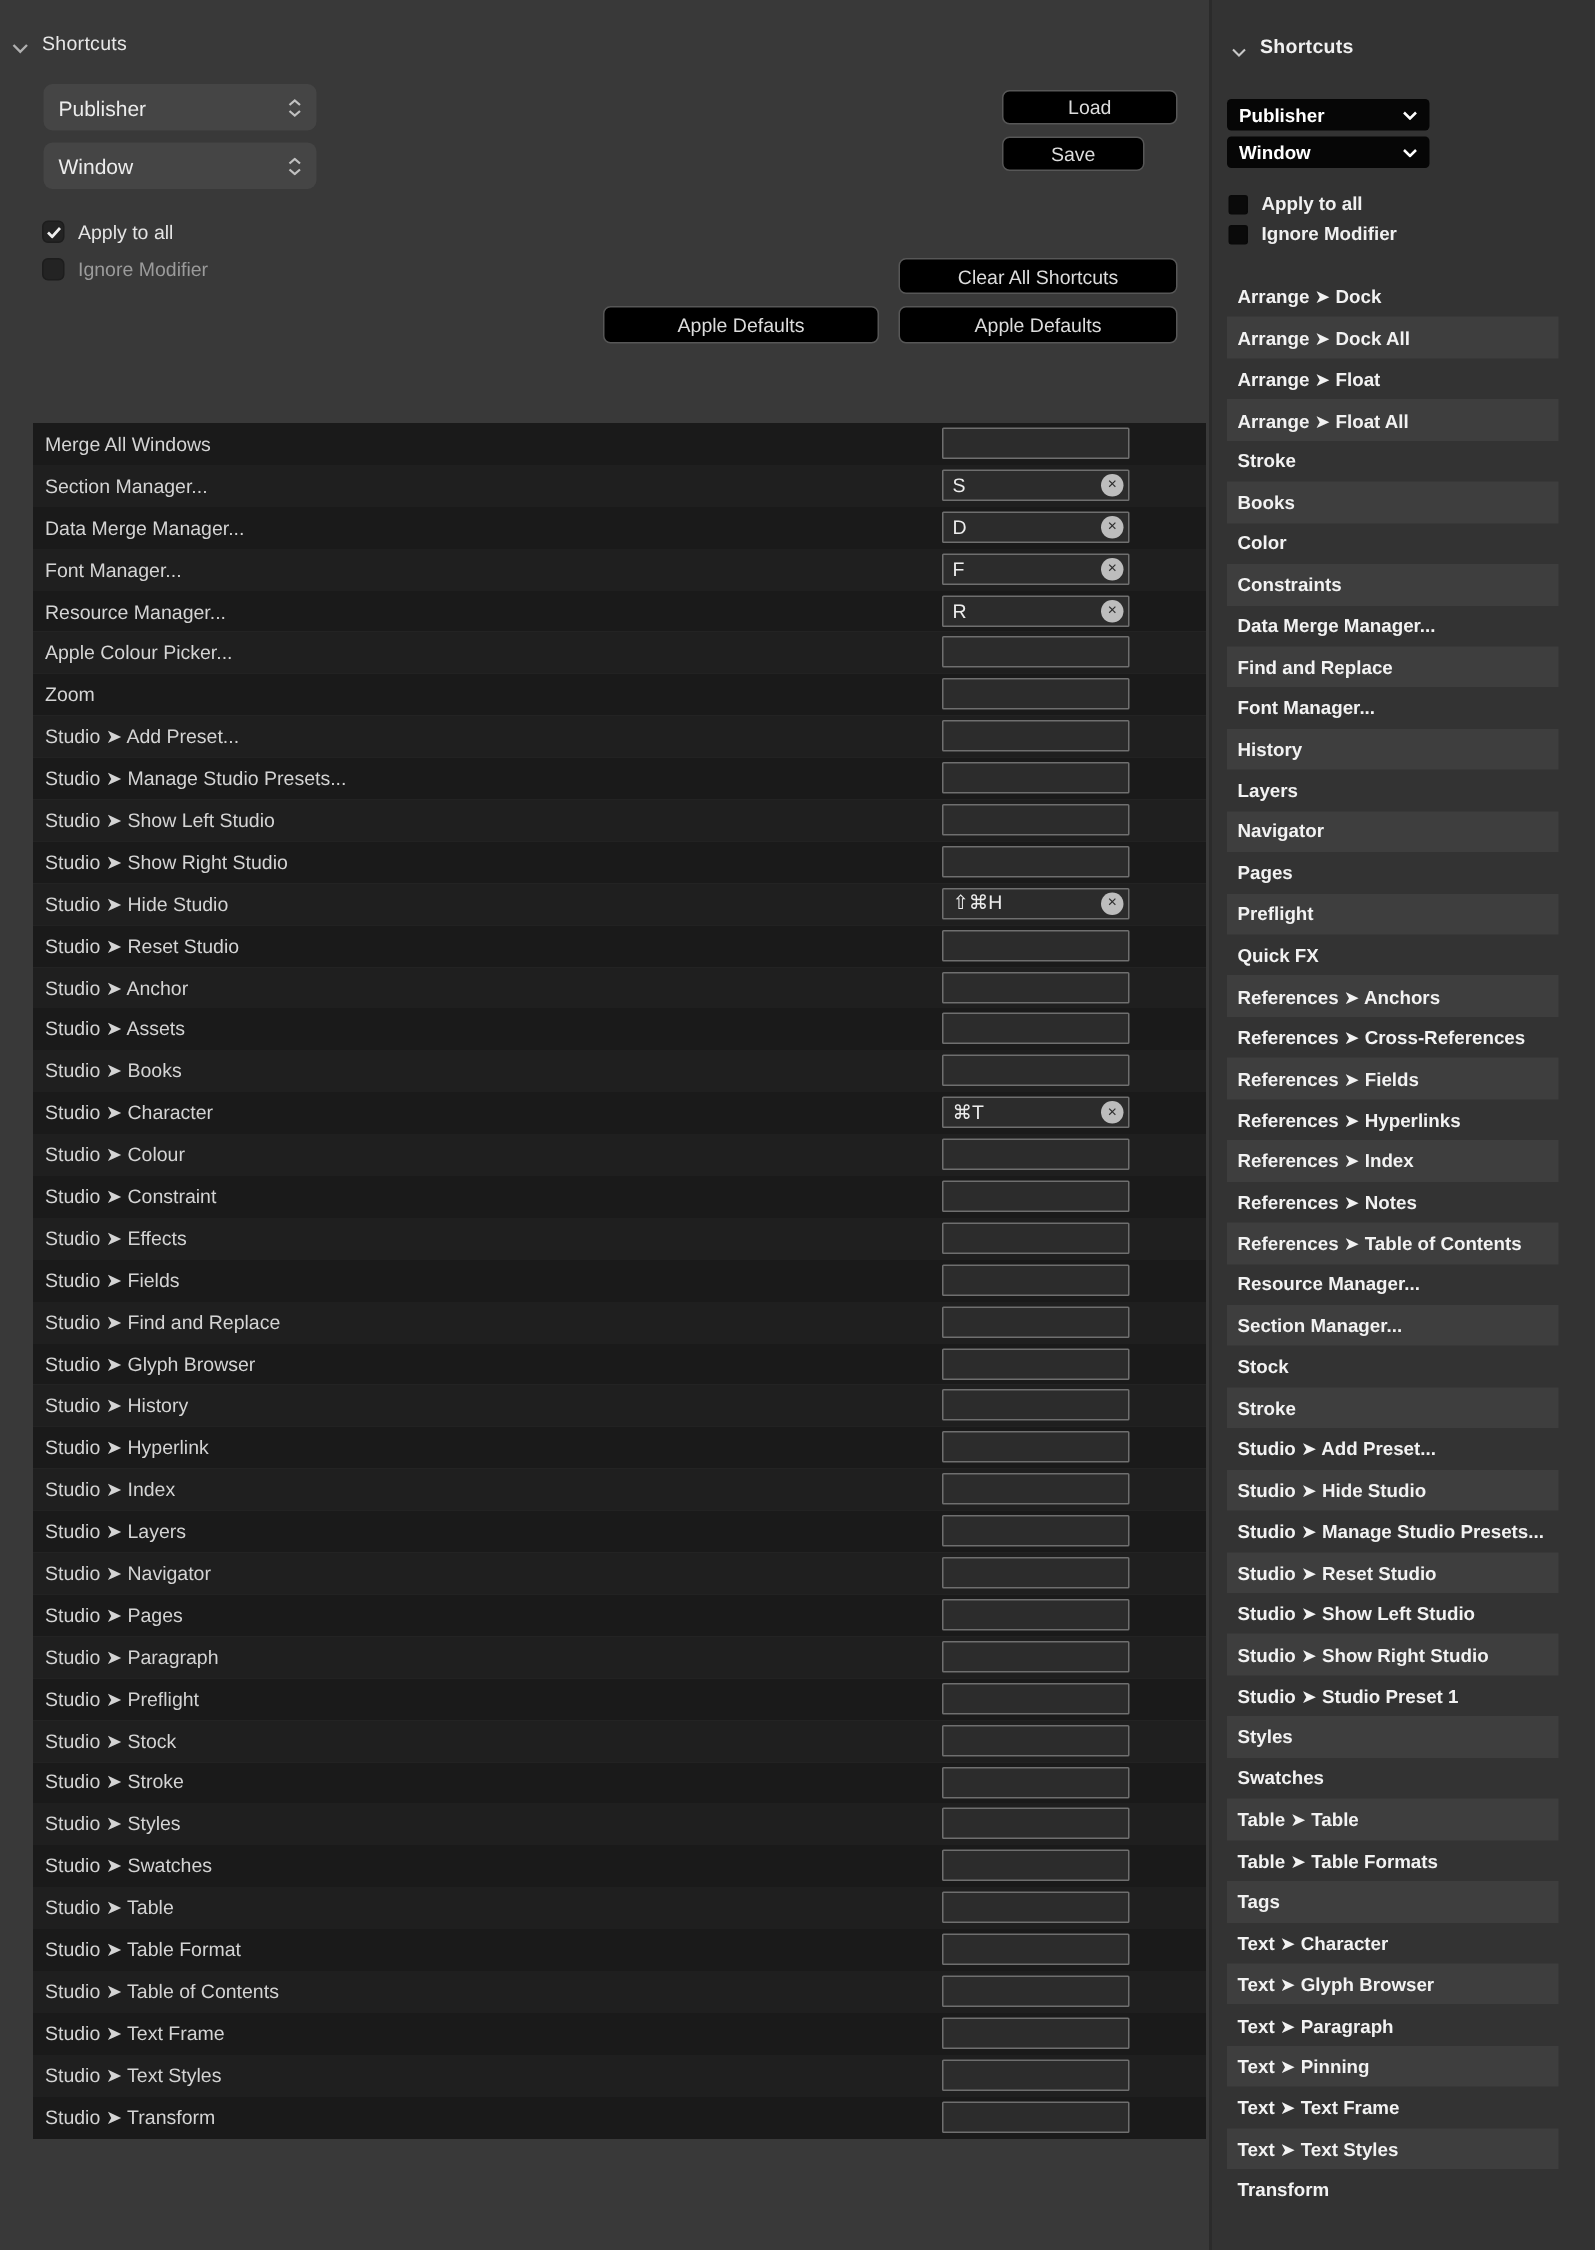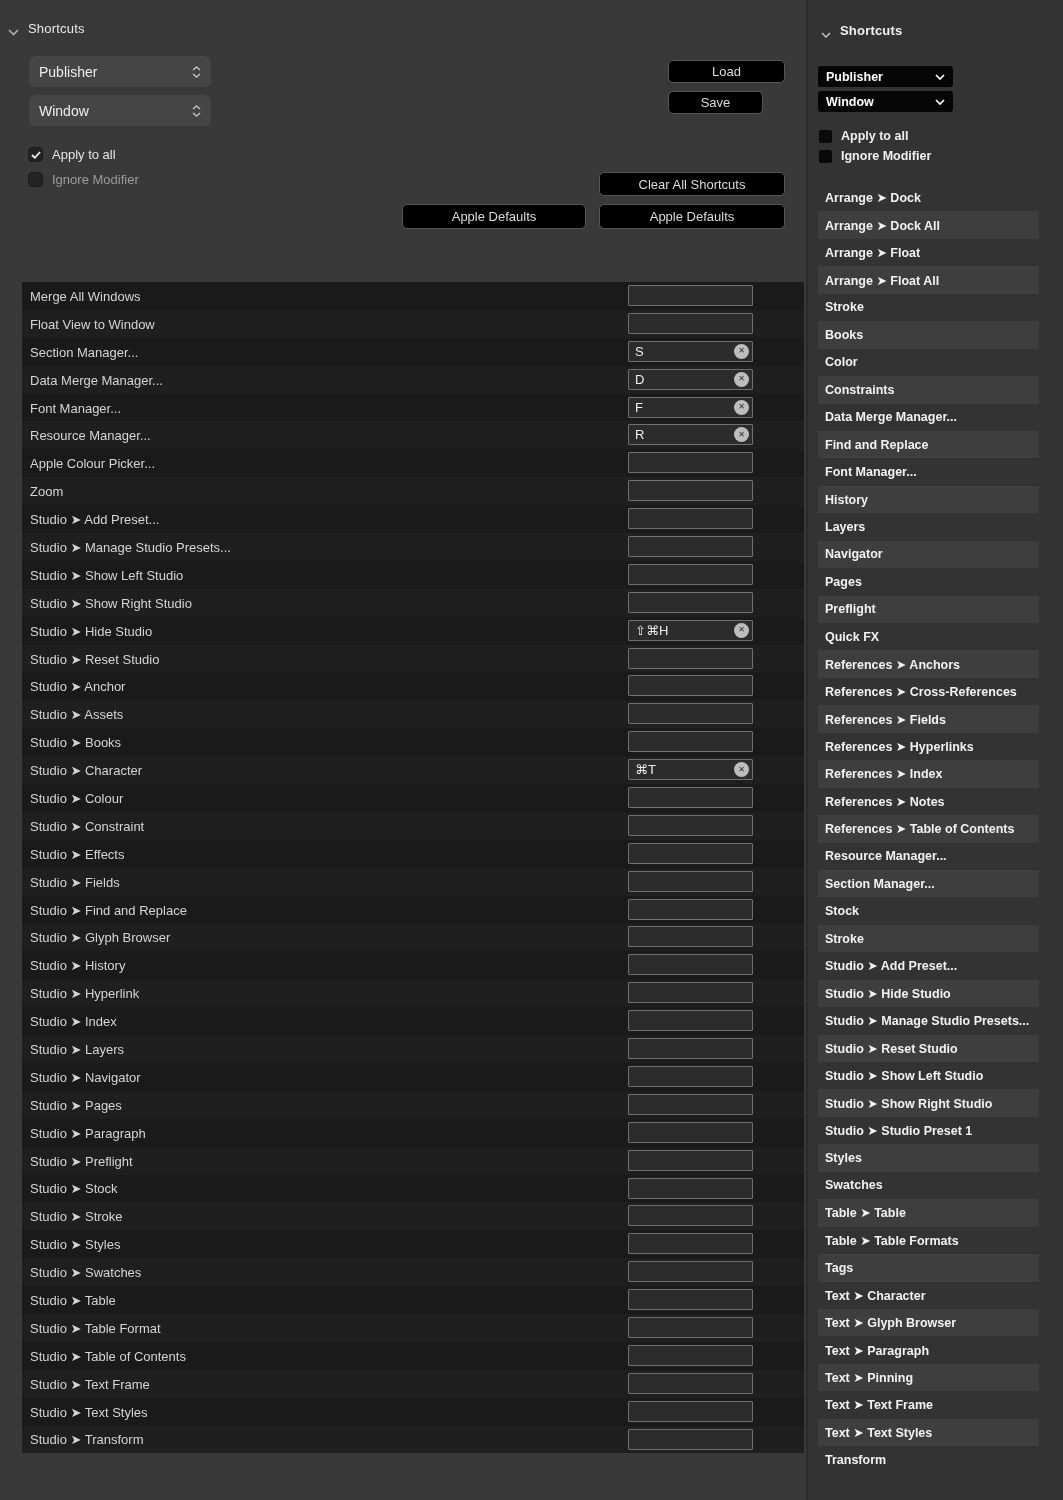--- a/index.html
+++ b/index.html
@@ -156,24 +156,20 @@
 
   <div class="btn" style="left:668px; top:60px;  width:117px; height:23px;">Load</div>
   <div class="btn" style="left:668px; top:91px;  width:95px; height:23px;">Save</div>
   <div class="btn" style="left:599px; top:172px; width:186px; height:24px;">Clear All Shortcuts</div>
   <div class="btn" style="left:402px; top:204px; width:184px; height:25px;">Apple Defaults</div>
   <div class="btn" style="left:599px; top:204px; width:186px; height:25px;">Apple Defaults</div>
 
   <div class="llist">
       <div class="lrow">
         <span class="lrow-label">Merge All Windows</span>
-        <div class="lrow-input"></div>
-      </div>
-      <div class="lrow">
-        <span class="lrow-label">Float View to Window</span>
         <div class="lrow-input"></div>
       </div>
       <div class="lrow">
         <span class="lrow-label">Section Manager...</span>
         <div class="lrow-input">
           <span class="lrow-val">S</span>
           <span class="clear-btn">✕</span>
         </div>
       </div>
       <div class="lrow">

